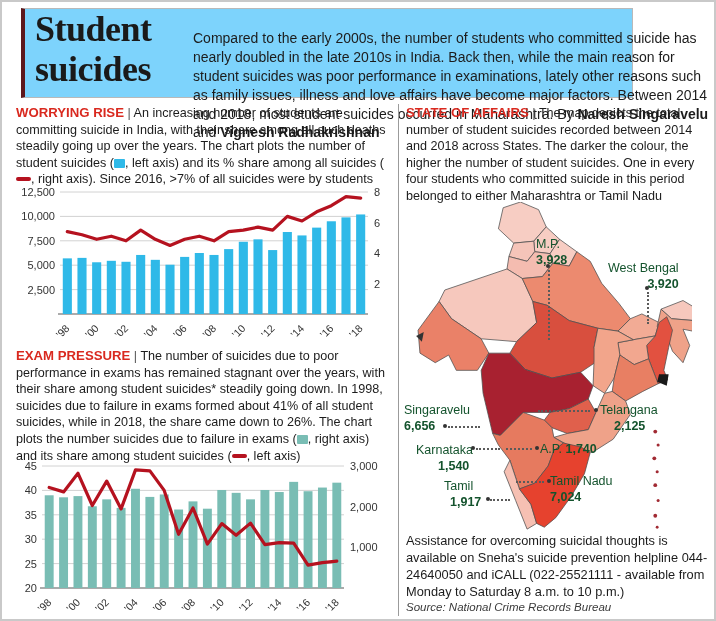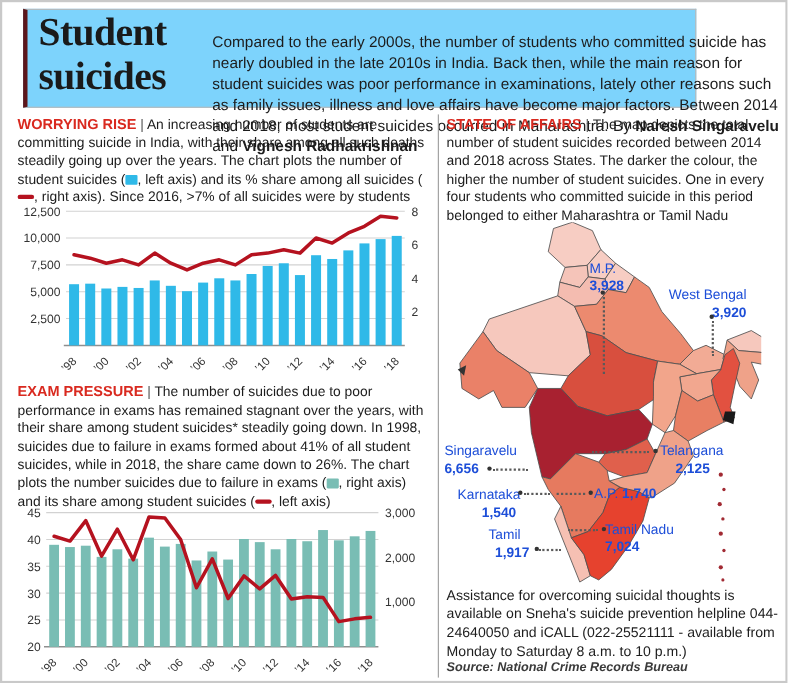--- a/index.html
+++ b/index.html
@@ -19,28 +19,28 @@
   #worrying-text{left:14px;top:102px;width:372px;}
   #exam-text{left:14px;top:345px;width:374px;}
   #affairs-text{left:404px;top:102px;width:302px;}
   #chart1{position:absolute;left:8px;top:182px;width:380px;height:160px;}
   #chart2{position:absolute;left:2px;top:456px;width:392px;height:162px;}
   svg text{font-family:"Liberation Sans",sans-serif;font-size:11px;fill:#333;}
   svg text.xlab{font-size:10.5px;fill:#333;}
   
   #map-wrap{position:absolute;left:398px;top:196px;width:314px;height:340px;}
   #map-svg{position:absolute;left:10px;top:4px;}
-  .map-label{position:absolute;font-size:12.5px;line-height:1.3;color:#1d4ed8;white-space:nowrap;}
+  .map-label{position:absolute;font-size:12.5px;line-height:1.3;color:#14532d;white-space:nowrap;}
   .map-label .v{font-weight:700;}
   .leader-h{position:absolute;height:0;border-top:2px dotted #5a5a5a;}
   .leader-v{position:absolute;width:0;border-left:2px dotted #5a5a5a;}
   .leader-dot{position:absolute;width:4px;height:4px;border-radius:50%;background:#333;}
   
   #assist{position:absolute;left:404px;top:530px;width:302px;font-size:12.8px;line-height:1.33;color:#1c1c1c;margin:0;}
-  #source{position:absolute;left:404px;top:599px;font-size:11.5px;font-style:italic;color:#3a3a3a;margin:0;font-weight:bold;}
+  #source{position:absolute;left:404px;top:599px;font-size:11.5px;font-style:italic;color:#3a3a3a;margin:0;}
 </style>
 </head>
 <body>
 
 <div class="page">
 
   <div class="header">
     <div class="title">
       <div>Student</div>
       <div>suicides</div>

